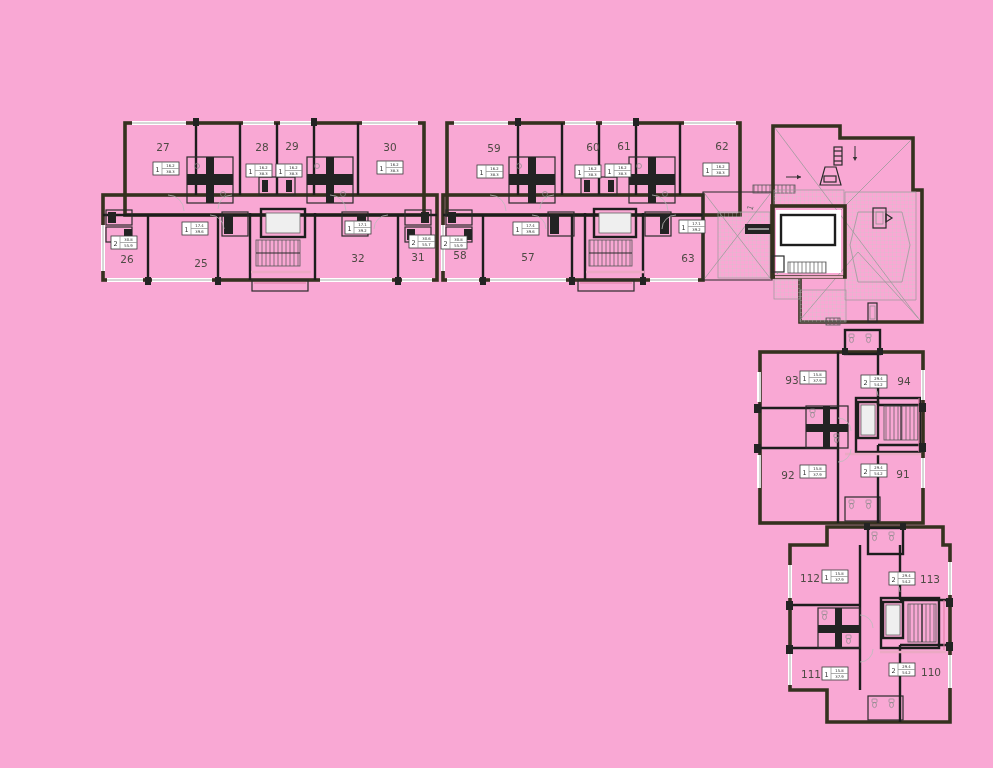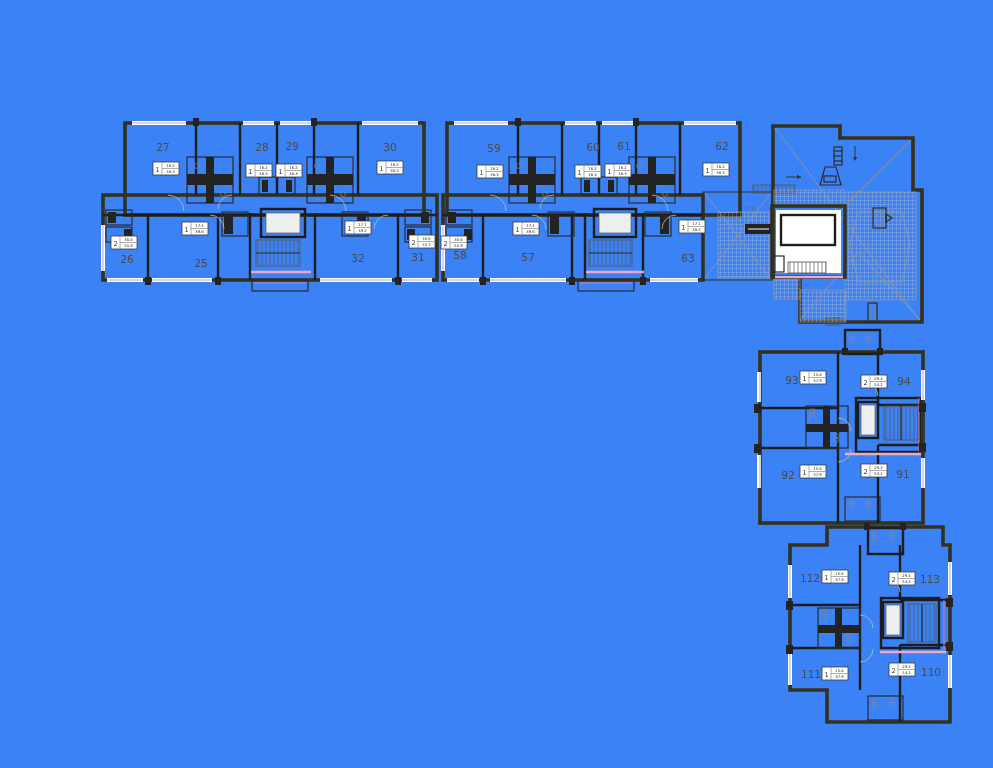--- a/index.html
+++ b/index.html
@@ -1,16 +1,16 @@
 <!DOCTYPE html>
 <html><head>
 <meta charset="utf-8">
 <style>
   html,body{margin:0;padding:0;background:#ffffff;}
-  .stage{position:relative;width:993px;height:768px;background:#3b82f6;overflow:hidden;
+  .stage{position:relative;width:993px;height:768px;background:#f9a8d4;overflow:hidden;
          font-family:"DejaVu Sans",sans-serif;}
   svg{display:block}
   .w-out{fill:none;stroke:#35311f;stroke-width:3.6}
   .w-main{fill:none;stroke:#1d1d1d;stroke-width:2.4}
   .w-thin{fill:none;stroke:#2b2b2b;stroke-width:1.2}
   .w-hair{fill:none;stroke:#8a8a8a;stroke-width:0.7}
   .roofline{fill:none;stroke:#9a9a9a;stroke-width:0.8}
   .dark{fill:#232323;stroke:none}
   .hatch{fill:url(#hg);stroke:#9a9a9a;stroke-width:0.7}
   .treads{fill:url(#tv);stroke:#555;stroke-width:0.8}

